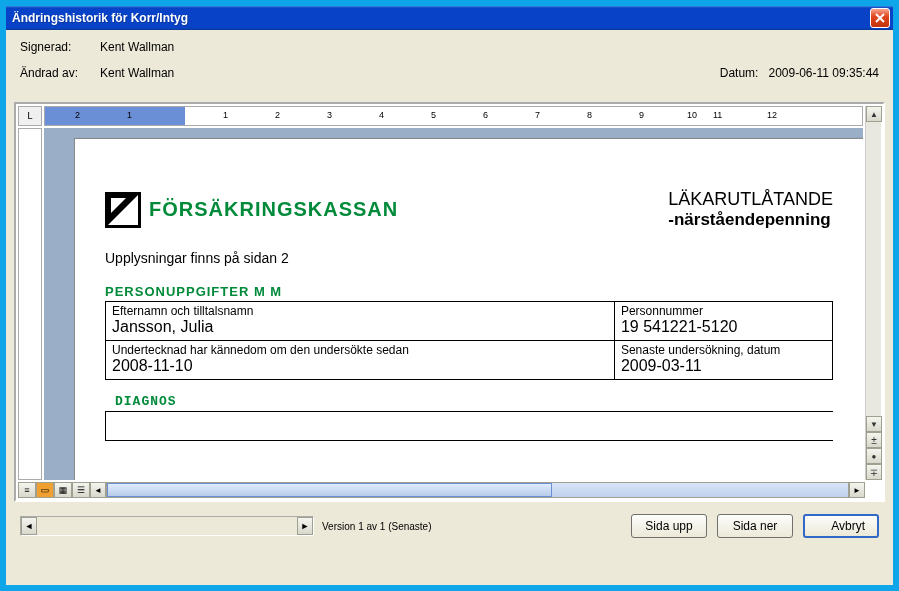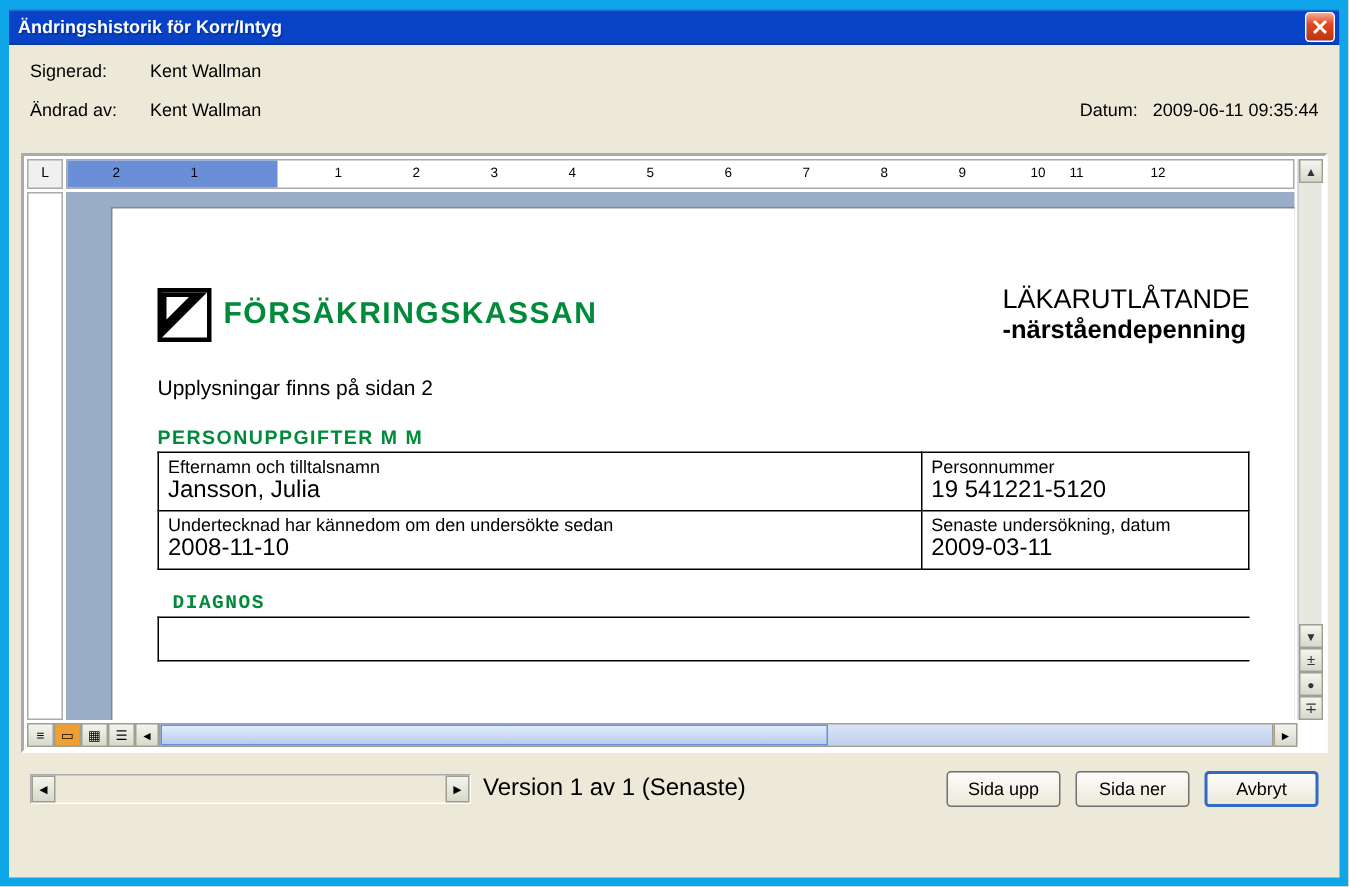--- a/index.html
+++ b/index.html
@@ -220,33 +220,34 @@
   height: 20px;
 }
 .version-scroll .sb-btn {
   width: 16px; height: 18px;
   background: linear-gradient(#f5f5f0,#d8d8cc);
   border: 1px solid #a0a090;
   display:flex;align-items:center;justify-content:center;
   font-size: 9px;
 }
 .version-scroll .track { width: 260px; height: 18px; }
-.version-text { margin-left: 8px; font-size: 16px; }
+.version-text { margin-left: 8px; font-size: 10px; }
 .footer-bar .spacer { flex: 1; }
 .btn {
   min-width: 76px; height: 24px;
   background: linear-gradient(#fdfdfb,#ece9d8);
   border: 1px solid #707070;
   border-radius: 3px;
   font-size: 12px;
   margin-left: 10px;
   padding: 0 12px;
 }
 .btn.default {
   border: 2px solid #3169c6;
+  text-align: right;
 }
 </style>
 </head>
 <body>
 
 <div class="window">
   <div class="titlebar">
     <span class="title">Ändringshistorik för Korr/Intyg</span>
     <div class="close-btn">
       <svg width="10" height="10" viewBox="0 0 10 10">

